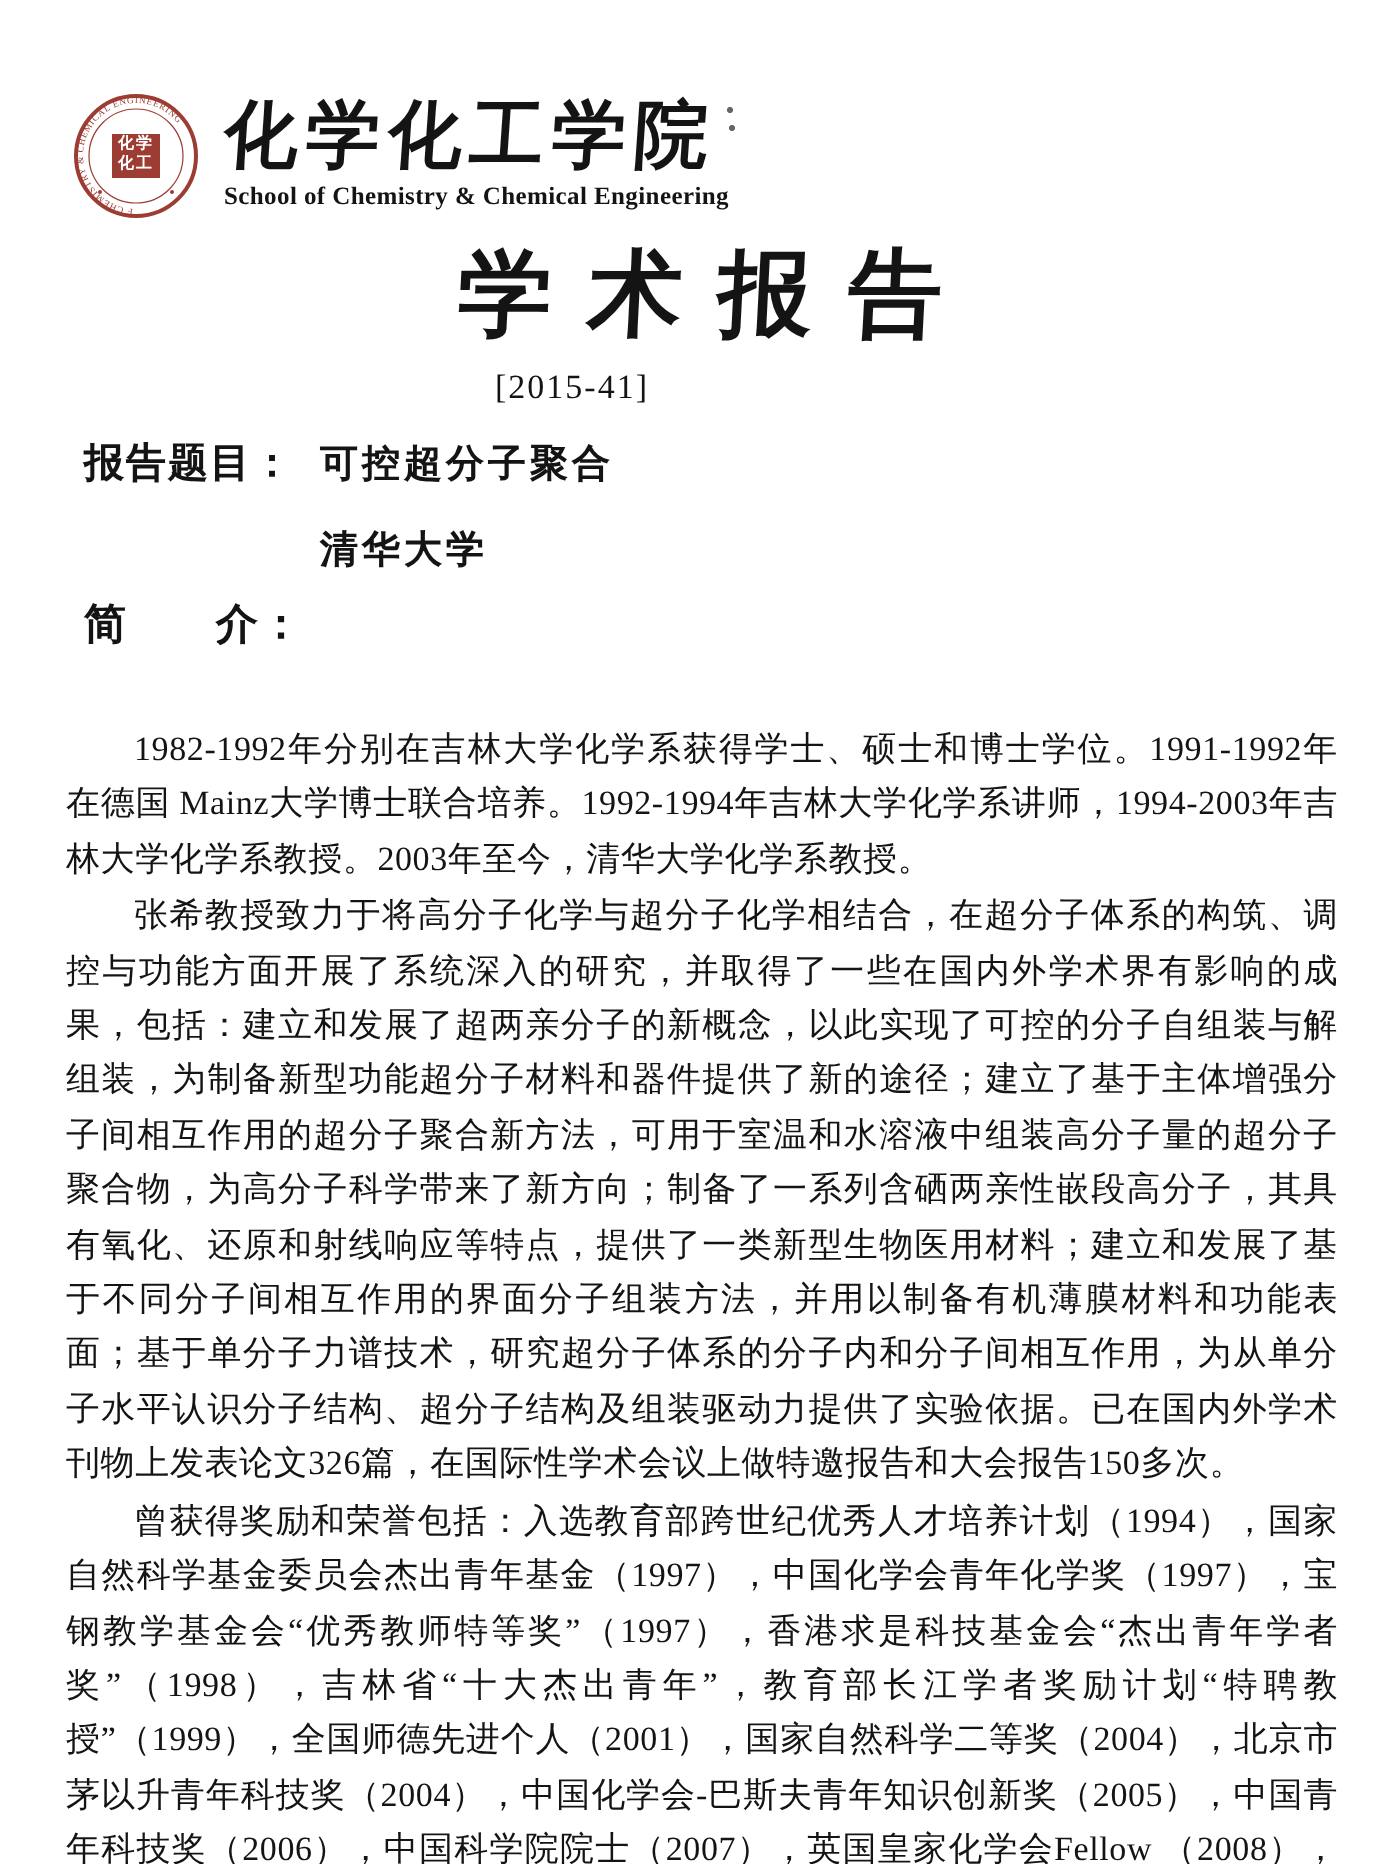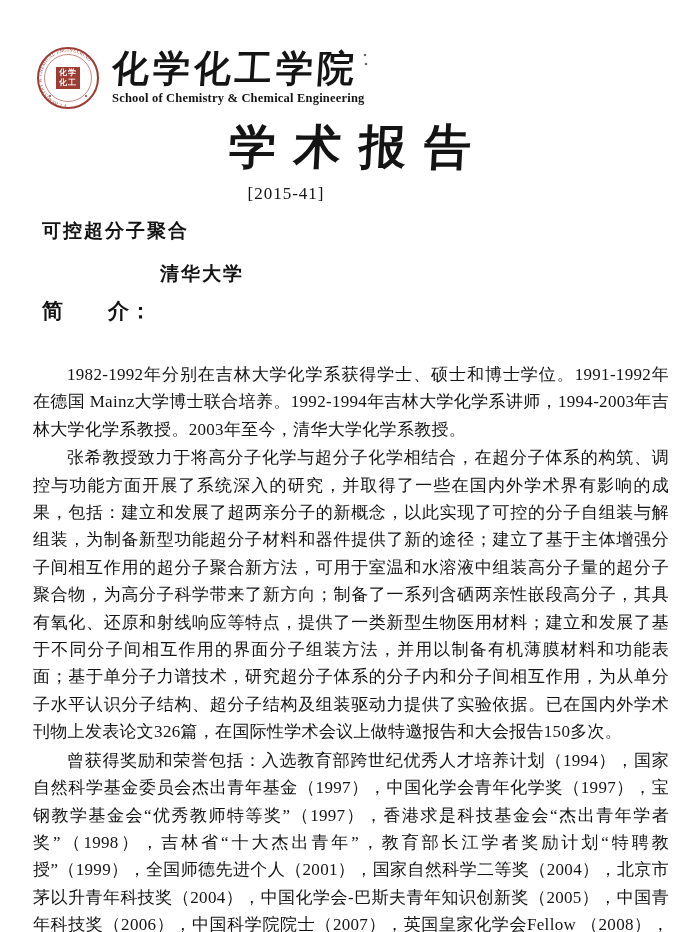--- a/index.html
+++ b/index.html
@@ -91,20 +91,21 @@
       </div>
       <div class="logo-en">School of Chemistry &amp; Chemical Engineering</div>
     </div>
   </div>
 
   <div class="doc-title">学术报告</div>
   <div class="report-no">[2015-41]</div>
 
   <div class="fields">
     <div class="field-row">
+      <span class="field-label">报告题目：</span>
       <span class="field-value">可控超分子聚合</span>
     </div>
     <div class="affil-row field-value">清华大学</div>
     <div class="intro-heading">简　　介：</div>
   </div>
 
   <div class="bio">
     <p>1982-1992年分别在吉林大学化学系获得学士、硕士和博士学位。1991-1992年在德国 Mainz大学博士联合培养。1992-1994年吉林大学化学系讲师，1994-2003年吉林大学化学系教授。2003年至今，清华大学化学系教授。</p>
     <p>张希教授致力于将高分子化学与超分子化学相结合，在超分子体系的构筑、调控与功能方面开展了系统深入的研究，并取得了一些在国内外学术界有影响的成果，包括：建立和发展了超两亲分子的新概念，以此实现了可控的分子自组装与解组装，为制备新型功能超分子材料和器件提供了新的途径；建立了基于主体增强分子间相互作用的超分子聚合新方法，可用于室温和水溶液中组装高分子量的超分子聚合物，为高分子科学带来了新方向；制备了一系列含硒两亲性嵌段高分子，其具有氧化、还原和射线响应等特点，提供了一类新型生物医用材料；建立和发展了基于不同分子间相互作用的界面分子组装方法，并用以制备有机薄膜材料和功能表面；基于单分子力谱技术，研究超分子体系的分子内和分子间相互作用，为从单分子水平认识分子结构、超分子结构及组装驱动力提供了实验依据。已在国内外学术刊物上发表论文326篇，在国际性学术会议上做特邀报告和大会报告150多次。</p>
     <p>曾获得奖励和荣誉包括：入选教育部跨世纪优秀人才培养计划（1994），国家自然科学基金委员会杰出青年基金（1997），中国化学会青年化学奖（1997），宝钢教学基金会“优秀教师特等奖”（1997），香港求是科技基金会“杰出青年学者奖”（1998），吉林省“十大杰出青年”，教育部长江学者奖励计划“特聘教授”（1999），全国师德先进个人（2001），国家自然科学二等奖（2004），北京市茅以升青年科技奖（2004），中国化学会-巴斯夫青年知识创新奖（2005），中国青年科技奖（2006），中国科学院院士（2007），英国皇家化学会Fellow （2008），中国化学会-阿克苏诺贝尔化学奖（2010），日本东京大学工学部 Fellow （2013），香港浸会大学杰出客座教授（2013）。</p>

